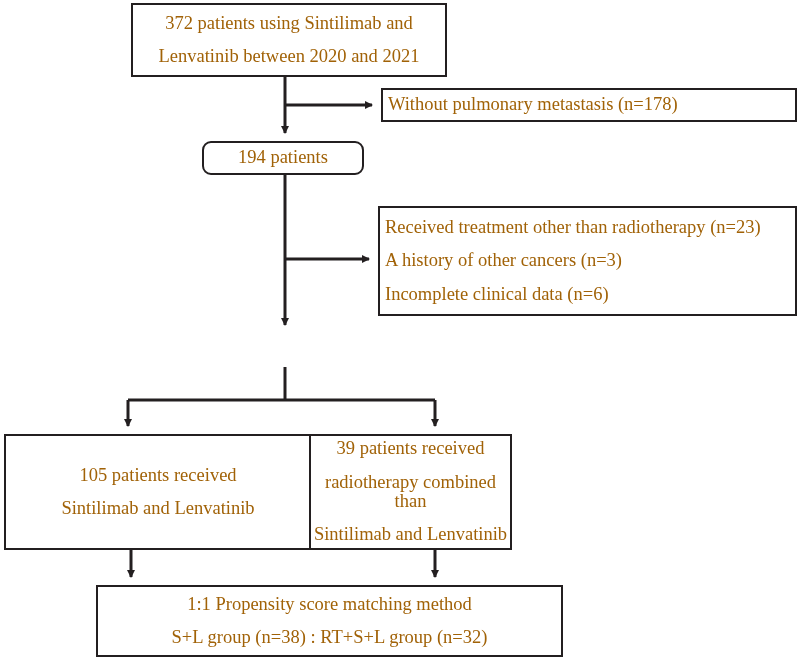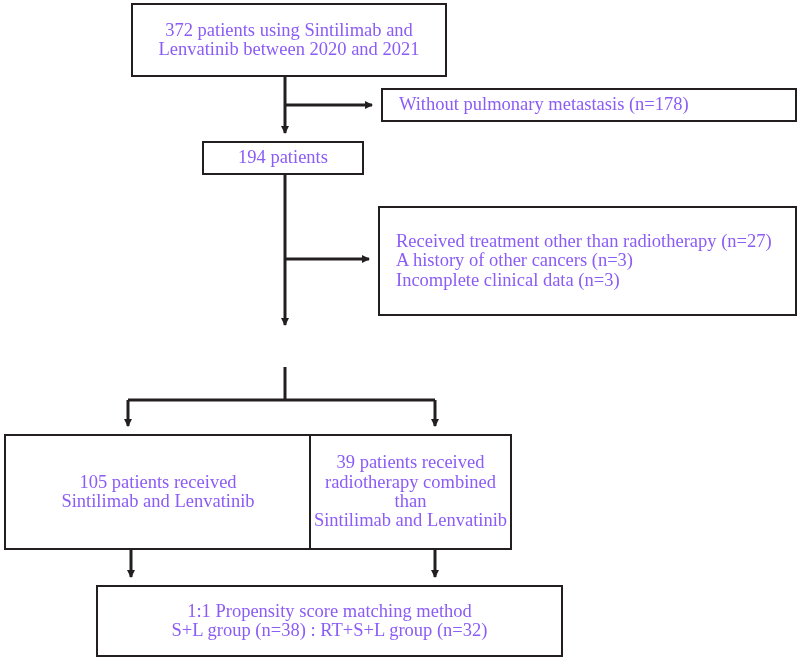--- a/index.html
+++ b/index.html
@@ -16,35 +16,35 @@
     overflow: hidden;
   }
   .node {
     position: absolute;
     box-sizing: border-box;
     border: 2px solid #231f20;
     background: #ffffff;
     display: flex;
     flex-direction: column;
     justify-content: center;
-    color: #8b5cf6;
+    color: #a16207;
     font-size: 18.5px;
     line-height: 1.05;
   }
   .node.center { align-items: center; text-align: center; }
-  .node.left   { align-items: flex-start; text-align: left; padding-left: 16px; }
+  .node.left   { align-items: flex-start; text-align: left; padding-left: 5px; }
   .node .line { display: block; width: 100%; }
   .node.center .line { text-align: center; }
   .node.left .line { text-align: left; }
-  .node .line + .line { }
+  .node .line + .line { margin-top: 14px; }
 
   
   #node-top        { left: 131px; top: 3px;   width: 316px; height: 74px; }
   #node-excl1      { left: 381px; top: 88px;  width: 416px; height: 34px; }
-  #node-194        { left: 202px; top: 141px; width: 162px; height: 34px; }
+  #node-194        { left: 202px; top: 141px; width: 162px; height: 34px; border-radius: 9px; }
   #node-excl2      { left: 378px; top: 206px; width: 419px; height: 110px; }
   #node-144        { left: 202px; top: 333px; width: 162px; height: 34px; }
   #node-branchL    { left: 4px;   top: 434px; width: 308px; height: 116px; }
   #node-branchR    { left: 309px; top: 434px; width: 203px; height: 116px; }
   #node-bottom     { left: 96px;  top: 585px; width: 467px; height: 72px; align-items: flex-end; }
 
   #svg-connectors {
     position: absolute;
     left: 0; top: 0;
     width: 800px; height: 660px;
@@ -101,23 +101,23 @@
 
   <div class="node left" id="node-excl1">
     <span class="line">Without pulmonary metastasis (n=178)</span>
   </div>
 
   <div class="node center" id="node-194">
     <span class="line">194 patients</span>
   </div>
 
   <div class="node left" id="node-excl2">
-    <span class="line">Received treatment other than radiotherapy (n=27)</span>
+    <span class="line">Received treatment other than radiotherapy (n=23)</span>
     <span class="line">A history of other cancers (n=3)</span>
-    <span class="line">Incomplete clinical data (n=3)</span>
+    <span class="line">Incomplete clinical data (n=6)</span>
   </div>
 
 
   <div class="node center" id="node-branchL">
     <span class="line">105 patients received</span>
     <span class="line">Sintilimab and Lenvatinib</span>
   </div>
 
   <div class="node center" id="node-branchR">
     <span class="line">39 patients received</span>

